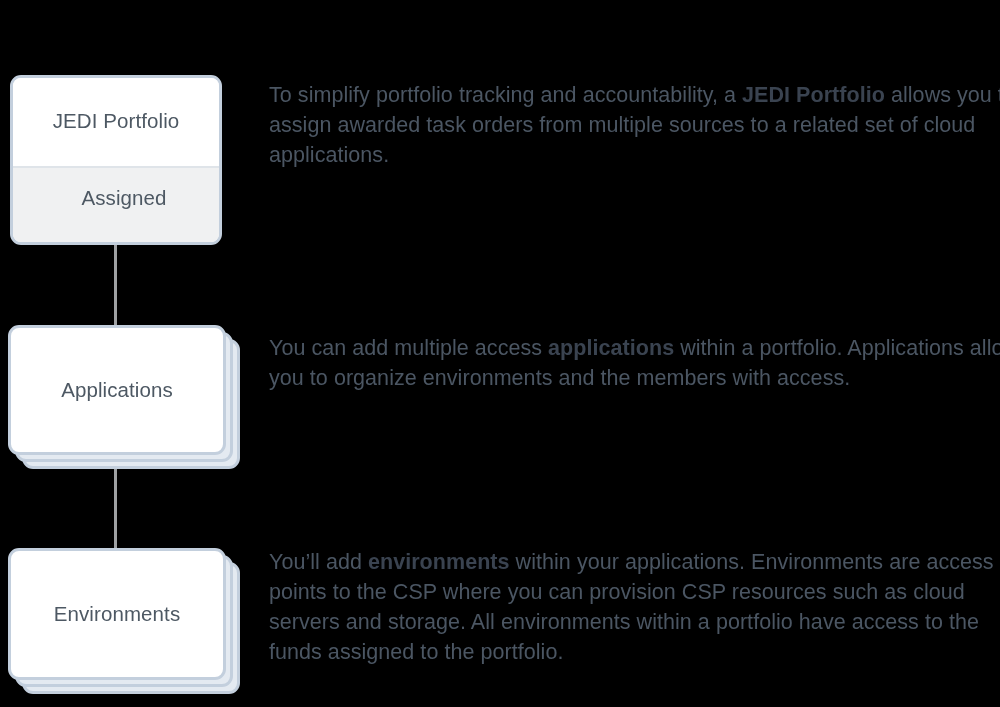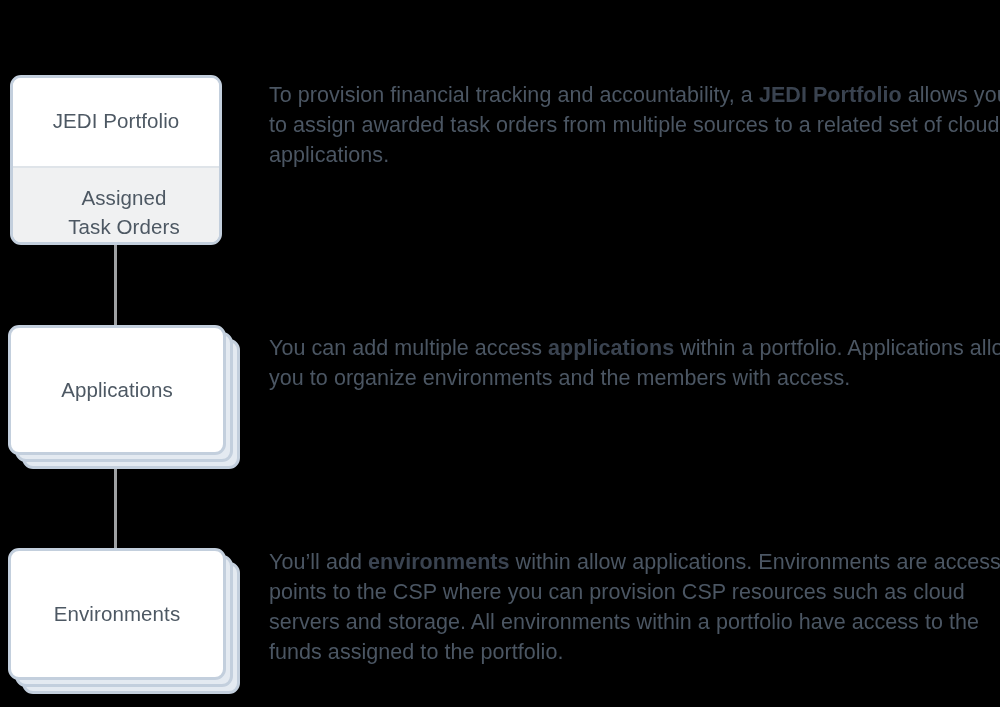--- a/index.html
+++ b/index.html
@@ -137,21 +137,20 @@
   <div class="connector connector-2"></div>
 
   <div class="node" id="node-portfolio">
     <div class="card" id="portfolio-card">
       <div id="portfolio-title-zone">
         <div class="card-label" id="portfolio-title">JEDI Portfolio</div>
       </div>
       <div id="portfolio-sub-zone">
         <div class="card-label" id="portfolio-sub-label">
           <div>Assigned</div>
-          <div>Task Orders</div>
         </div>
       </div>
     </div>
   </div>
 
   <div class="node" id="node-applications">
     <div class="card layer-back" id="app-card-back2"></div>
     <div class="card layer-back" id="app-card-back1"></div>
     <div class="card" id="app-card-front">
       <div class="card-label" id="applications-label">Applications</div>
@@ -160,24 +159,24 @@
 
   <div class="node" id="node-environments">
     <div class="card layer-back" id="env-card-back2"></div>
     <div class="card layer-back" id="env-card-back1"></div>
     <div class="card" id="env-card-front">
       <div class="card-label" id="environments-label">Environments</div>
     </div>
   </div>
 
   <div class="description" id="desc-portfolio">
-    <span>To provision financial tracking and accountability, a </span><b>JEDI Portfolio</b><span> allows you to assign awarded task orders from multiple sources to a related set of cloud applications.</span>
+    <span>To simplify portfolio tracking and accountability, a </span><b>JEDI Portfolio</b><span> allows you to assign awarded task orders from multiple sources to a related set of cloud applications.</span>
   </div>
 
   <div class="description" id="desc-applications">
     <span>You can add multiple access </span><b>applications</b><span> within a portfolio. Applications allow you to organize environments and the members with access.</span>
   </div>
 
   <div class="description" id="desc-environments">
-    <span>You’ll add </span><b>environments</b><span> within allow applications. Environments are access points to the CSP where you can provision CSP resources such as cloud servers and storage. All environments within a portfolio have access to the funds assigned to the portfolio.</span>
+    <span>You’ll add </span><b>environments</b><span> within your applications. Environments are access points to the CSP where you can provision CSP resources such as cloud servers and storage. All environments within a portfolio have access to the funds assigned to the portfolio.</span>
   </div>
 
 </div>
 
 </body></html>

